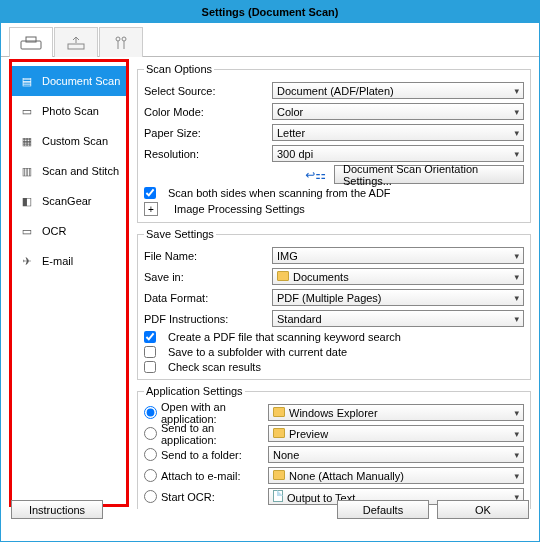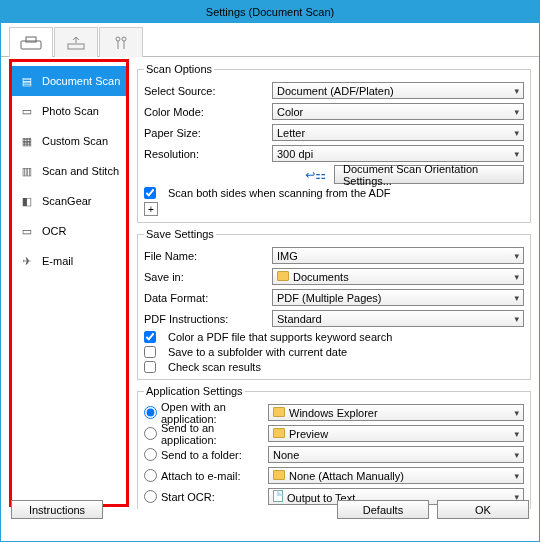--- a/index.html
+++ b/index.html
@@ -1,18 +1,18 @@
 <!DOCTYPE html>
 <html><head>
 <meta charset="utf-8">
 <style>
   * { box-sizing: border-box; margin: 0; padding: 0; font-family: "Segoe UI", Tahoma, sans-serif; font-size: 11px; }
   body { background: #fff; }
   .window { width: 540px; height: 542px; background: #fff; border: 1px solid #2aa0db; position: relative; }
-  .titlebar { height: 22px; background: #2aa0db; display: flex; align-items: center; justify-content: center; color: #000; }
+  .titlebar { height: 22px; background: #2aa0db; display: flex; align-items: center; justify-content: center; color: #000; font-weight: bold; }
   .titlebar span { color: #000; }
   .toptabs { height: 34px; display: flex; border-bottom: 1px solid #bbb; padding: 4px 8px 0 8px; background:#fff; }
   .toptab { width: 44px; height: 30px; border: 1px solid #ccc; border-bottom: none; margin-right: 1px; display:flex; align-items:center; justify-content:center; background:#fff; color:#666; }
   .toptab.inactive { background:#f4f4f4; }
   .body { display: flex; height: 452px; }
   .sidebar { width: 120px; border: 3px solid #e00; margin: 2px 2px 2px 8px; padding-top:4px; }
   .sideitem { height: 30px; display:flex; align-items:center; padding-left:6px; gap:6px; cursor:pointer; }
   .sideitem.active { background:#1a93e8; color:#fff; }
   .sideicon { width:18px; height:14px; display:flex; align-items:center; justify-content:center; color:#555; }
   .sideitem.active .sideicon { color:#fff; }
@@ -138,20 +138,21 @@
           <div class="btn" style="width:190px;">
               <span>Document Scan Orientation Settings...</span>
             </div>
         </div>
         <div class="chk">
           <input type="checkbox" checked="" style="">
           <span>Scan both sides when scanning from the ADF</span>
         </div>
         <div class="chk">
           <span class="plusbox">+</span>
+          <span>Image Processing Settings</span>
         </div>
       </fieldset>
 
       <fieldset>
         <legend>Save Settings</legend>
         <div class="row">
           <label class="lab">File Name:</label>
           <div class="sel">
               <span>IMG</span>
               <span class="arr">▾</span>
@@ -173,21 +174,21 @@
         </div>
         <div class="row">
           <label class="lab">PDF Instructions:</label>
           <div class="sel">
               <span>Standard</span>
               <span class="arr">▾</span>
             </div>
         </div>
         <div class="chk">
           <input type="checkbox" checked="" style="">
-          <span>Color a PDF file that supports keyword search</span>
+          <span>Create a PDF file that scanning keyword search</span>
         </div>
         <div class="chk">
           <input type="checkbox" style="">
           <span>Save to a subfolder with current date</span>
         </div>
         <div class="chk">
           <input type="checkbox" style="">
           <span>Check scan results</span>
         </div>
       </fieldset>

